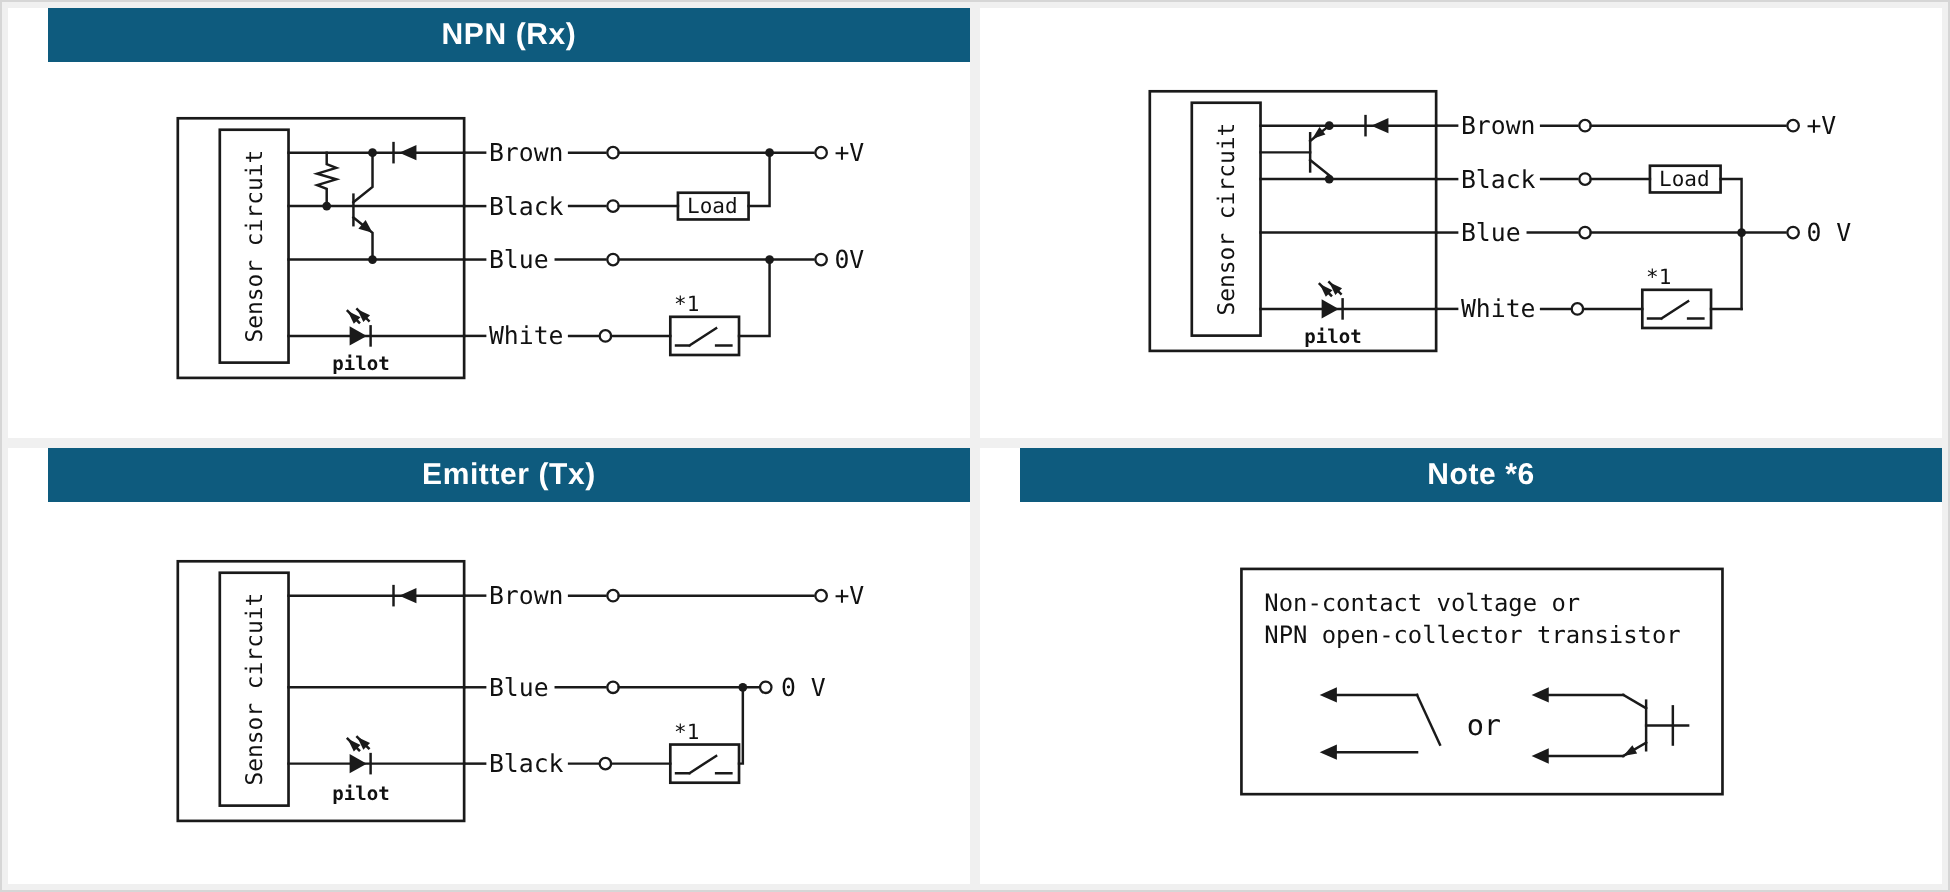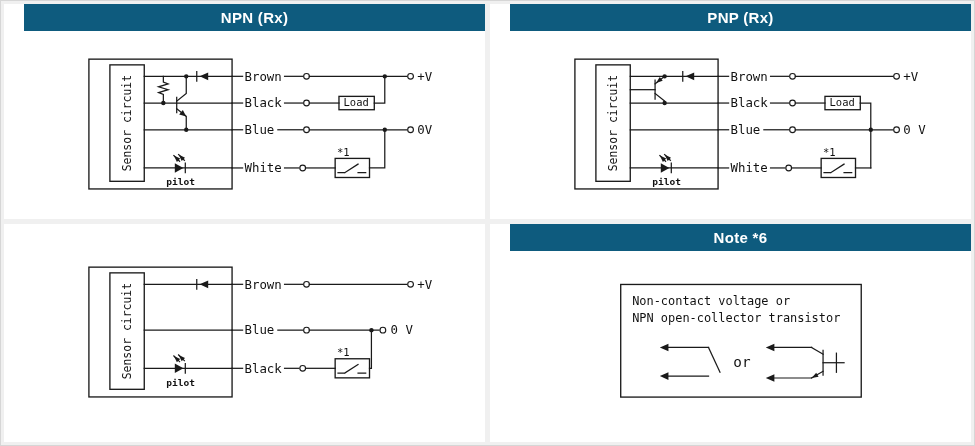--- a/index.html
+++ b/index.html
@@ -112,23 +112,20 @@
           <text class="small" x="328" y="127">*1</text>
           <rect class="box" x="326" y="130" width="36" height="20"></rect>
           <path class="w" d="M329,145 H336 M336,145 L350,136 M350,145 H358"></path>
           <path class="w" d="M362,140 H378 V100"></path>
         </g>
       </svg>
     </div>
   </section>
 
   <section class="panel">
-    <header class="panel-header">
-      <span>PNP (Rx)</span>
-    </header>
     <div class="diagram">
       <svg viewBox="0 0 483 190" preserveAspectRatio="xMidYMid meet">
         <g>
           <rect class="box" x="68" y="26" width="150" height="136"></rect>
           <rect class="box" x="90" y="32" width="36" height="122"></rect>
           <text class="rot" x="108" y="97" text-anchor="middle" transform="rotate(-90 108 93)">Sensor circuit</text>
         </g>
         <g>
           <path class="w" d="M126,44 H218"></path>
           <path class="w" d="M181,39 V49"></path>
@@ -191,20 +188,23 @@
           <text class="small" x="328" y="127">*1</text>
           <rect class="box" x="326" y="130" width="36" height="20"></rect>
           <path class="w" d="M329,145 H336 M336,145 L350,136 M350,145 H358"></path>
           <path class="w" d="M362,140 H378"></path>
         </g>
       </svg>
     </div>
   </section>
 
   <section class="panel">
+    <header class="panel-header">
+      <span>Emitter (Tx)</span>
+    </header>
     <div class="diagram">
       <svg viewBox="0 0 483 190" preserveAspectRatio="xMidYMid meet">
         <g>
           <rect class="box" x="68" y="26" width="150" height="136"></rect>
           <rect class="box" x="90" y="32" width="36" height="122"></rect>
           <text class="rot" x="108" y="97" text-anchor="middle" transform="rotate(-90 108 93)">Sensor circuit</text>
         </g>
         <g>
           <path class="w" d="M126,44 H218"></path>
           <path class="w" d="M181,39 V49"></path>

